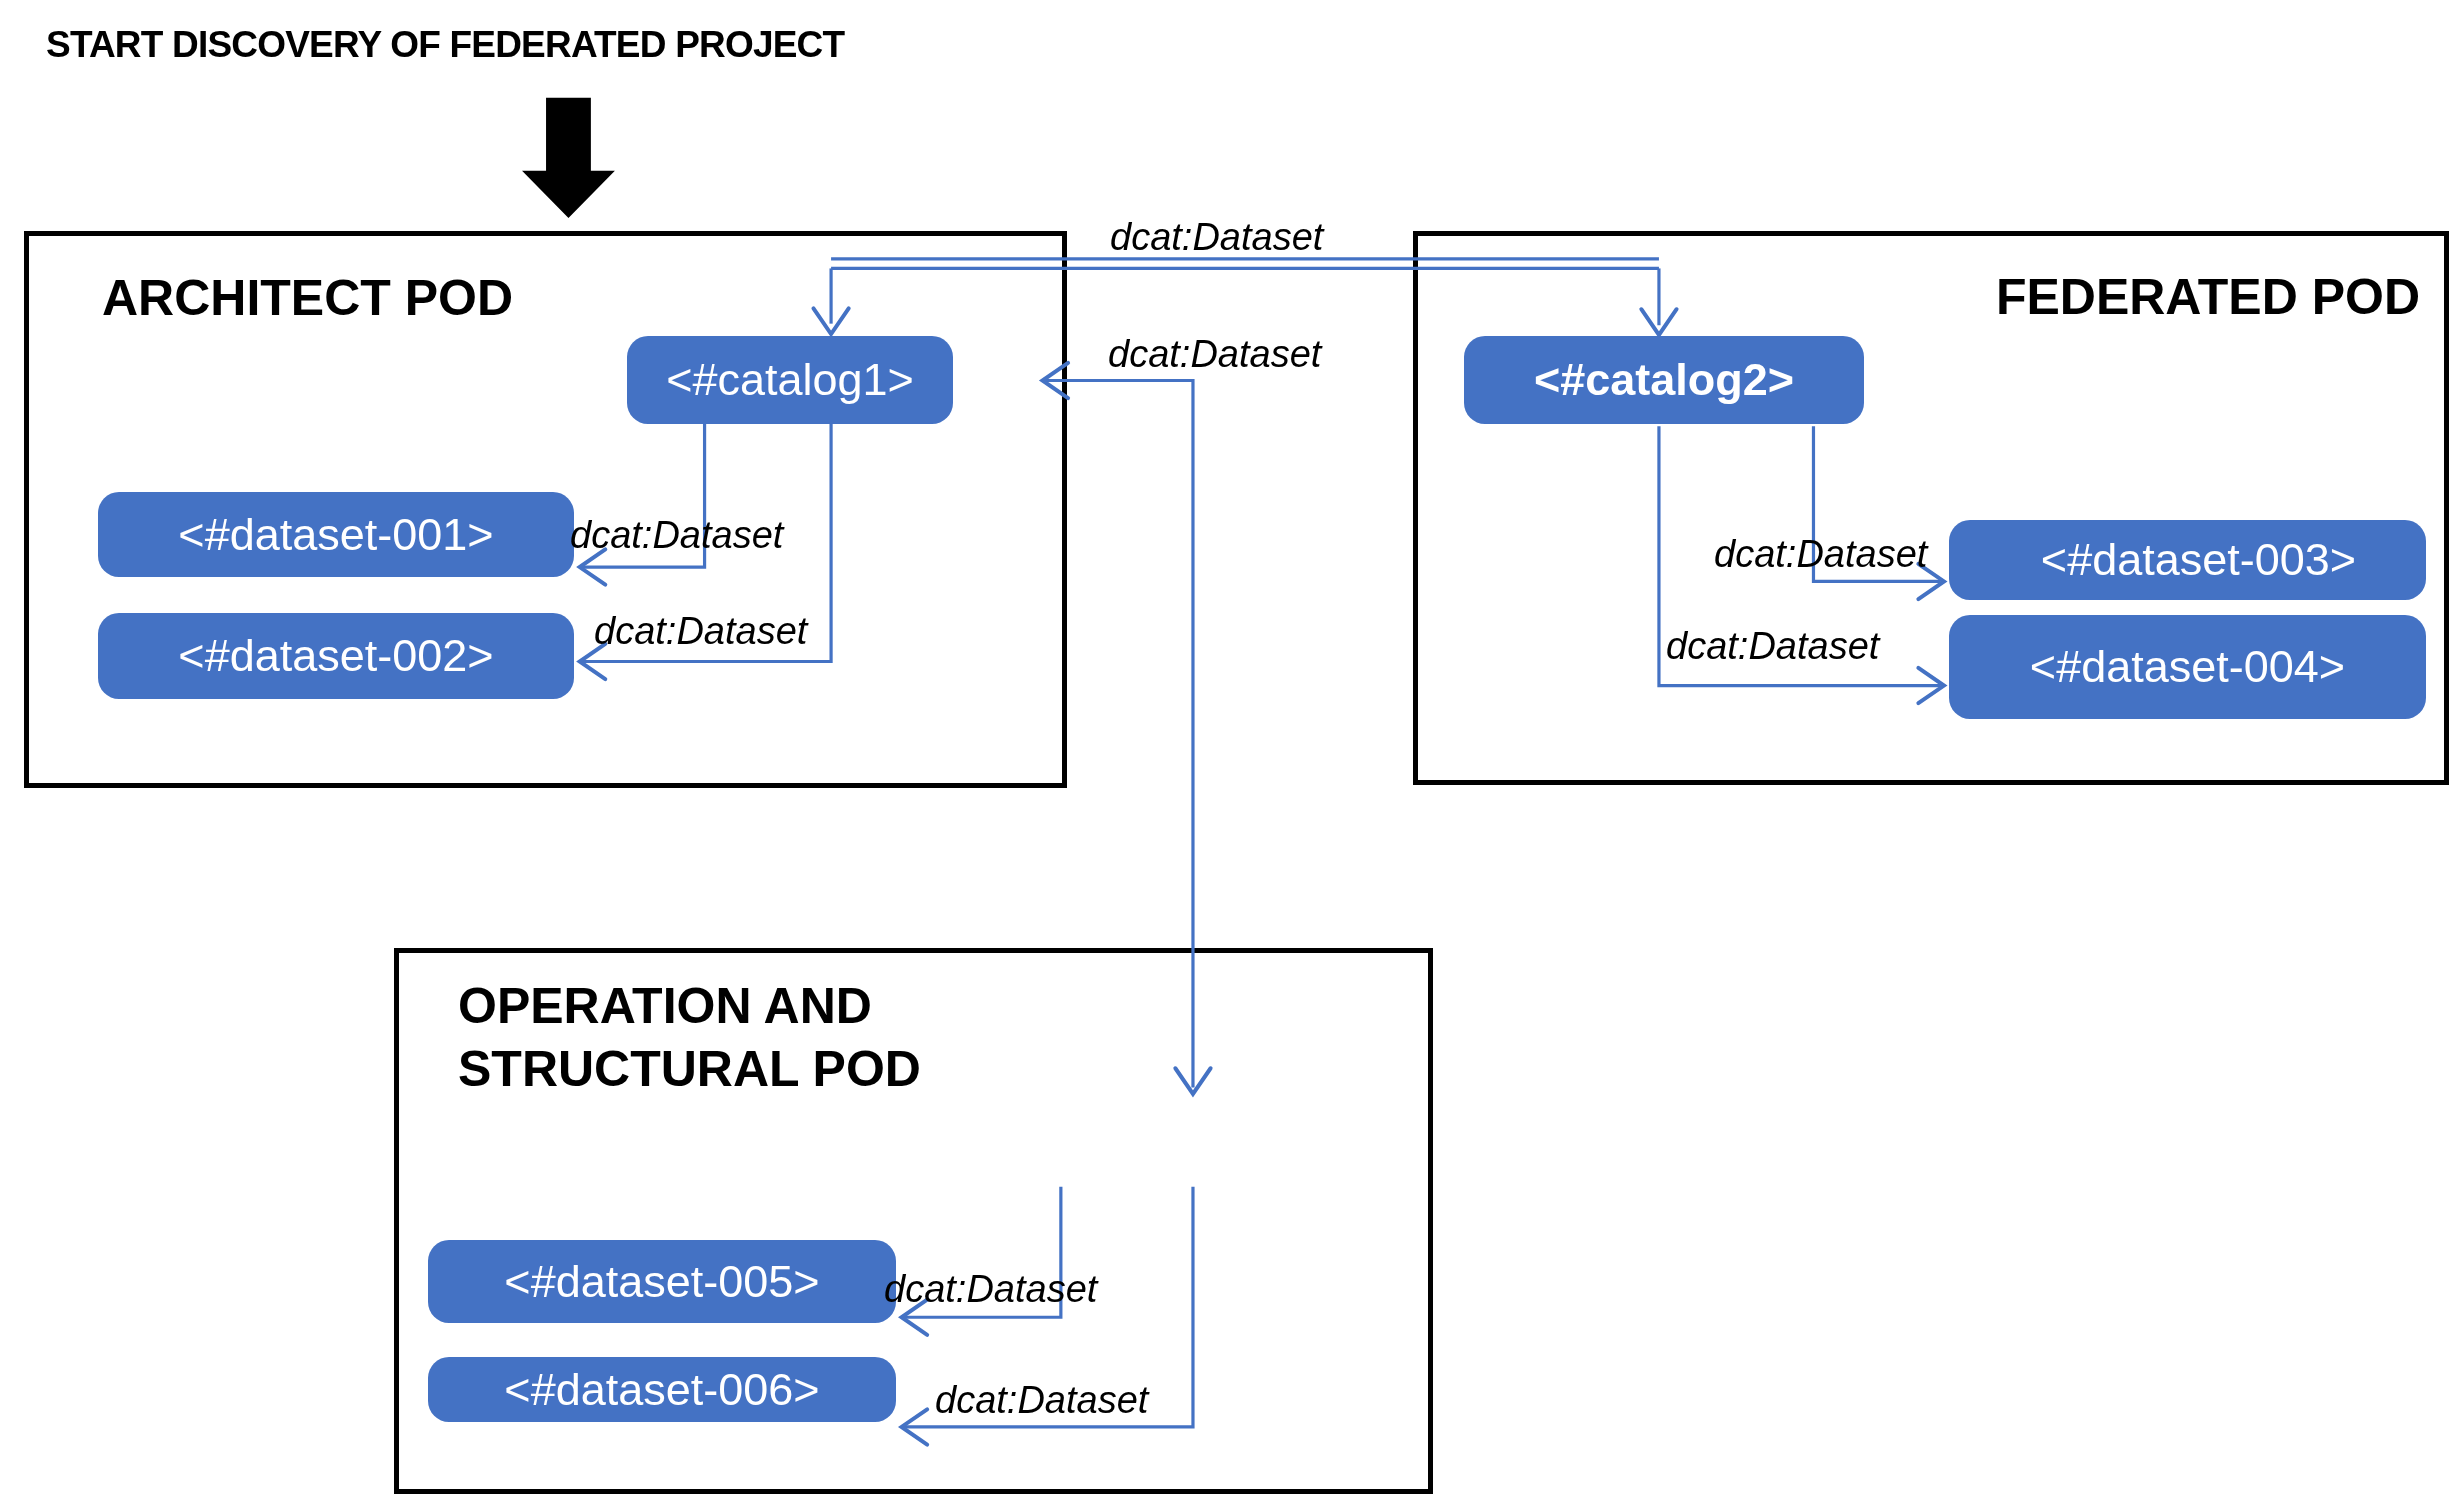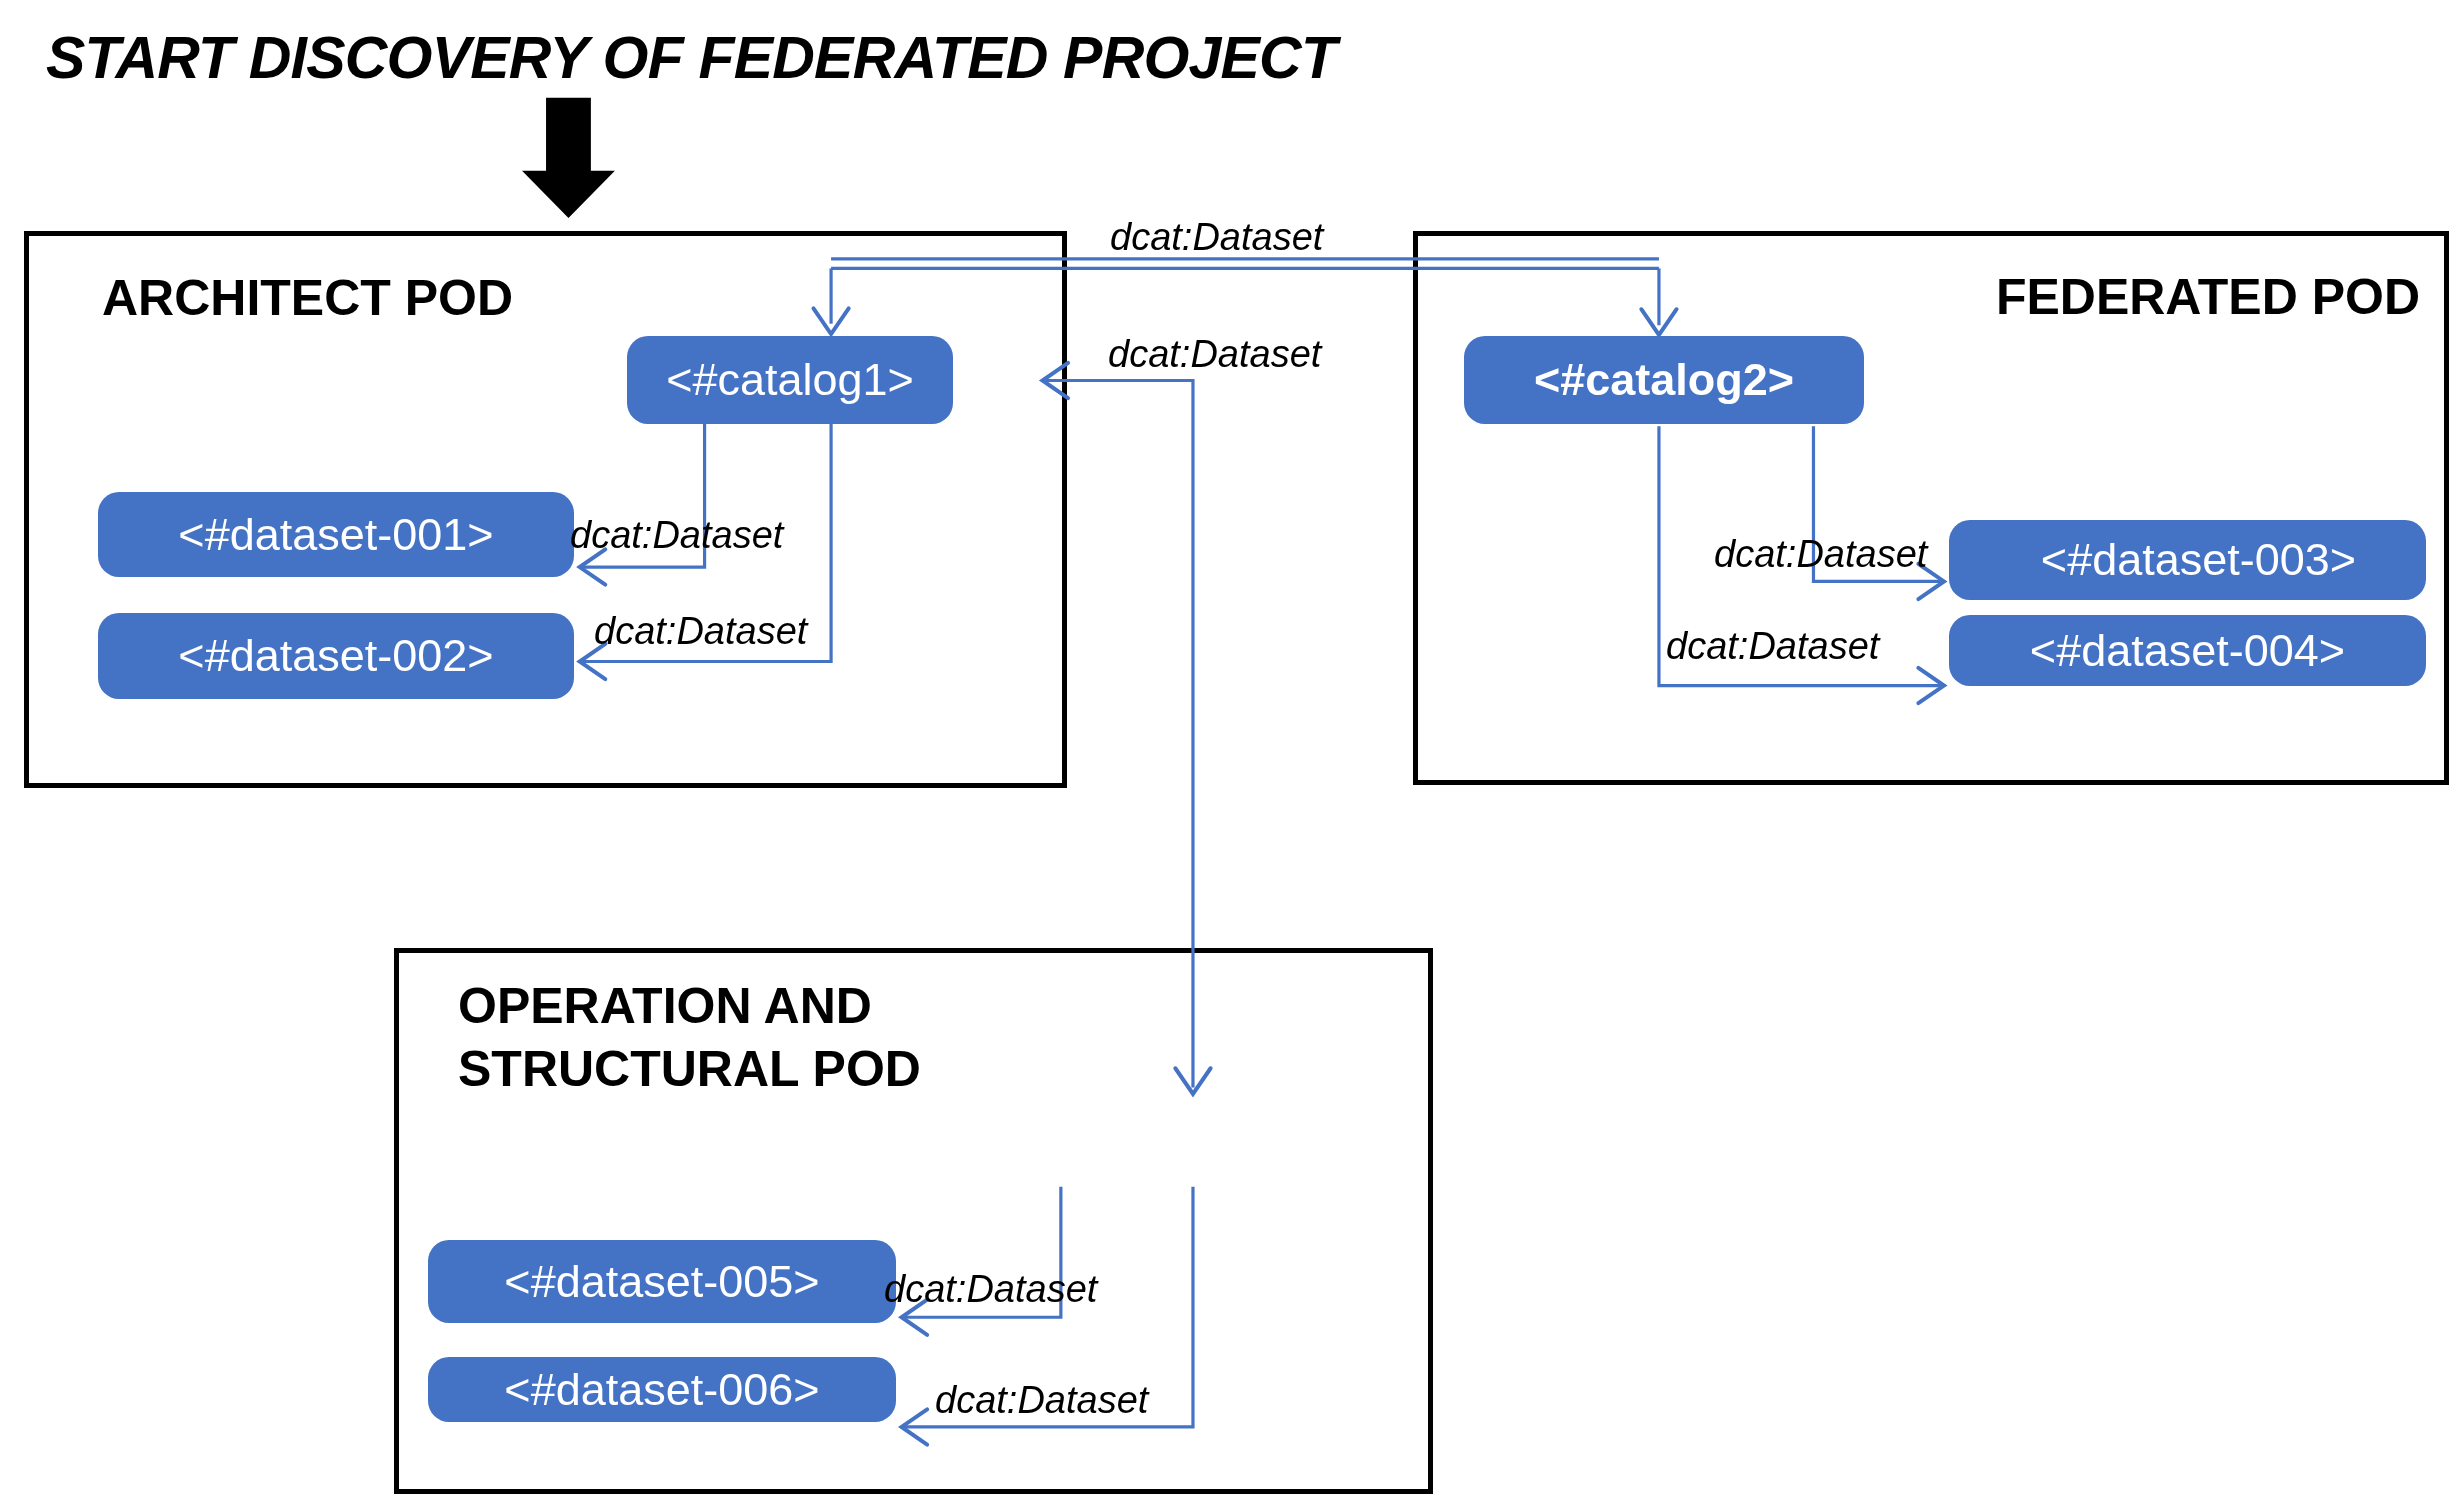--- a/index.html
+++ b/index.html
@@ -12,22 +12,22 @@
   }
   *{box-sizing:border-box;margin:0;padding:0;}
   html,body{background:var(--bg);}
   body{
     width:2462px;height:1512px;position:relative;overflow:hidden;
     font-family:"Liberation Sans","DejaVu Sans",sans-serif;
   }
   .canvas{position:absolute;inset:0;}
   .title{
     position:absolute;left:46px;top:24px;
-    font-size:59px;font-weight:bold;letter-spacing:-0.8px;color:var(--text-black);
-    white-space:nowrap;z-index:4;font-style:italic;
+    font-size:37px;font-weight:bold;letter-spacing:-0.8px;color:var(--text-black);
+    white-space:nowrap;z-index:4;
   }
   .pod{
     position:absolute;border:5.6px solid var(--pod-border);background:transparent;z-index:0;
   }
   .pod-label{
     position:absolute;font-size:50px;font-weight:bold;color:var(--text-black);
     line-height:1.25;white-space:nowrap;z-index:4;
   }
   .node{
     position:absolute;background:var(--node-fill);color:var(--node-text);
@@ -94,21 +94,21 @@
     <path class="edge" d="M 1490 1482 V 1782 H 1128"></path>
     <polyline class="chev" points="1158,1760 1126,1782 1158,1804"></polyline>
   </svg>
 
   <div class="node" style="left:627px;top:336px;width:326px;height:88px;">&lt;#catalog1&gt;</div>
   <div class="node" style="left:98px;top:492px;width:476px;height:85px;">&lt;#dataset-001&gt;</div>
   <div class="node" style="left:98px;top:613px;width:476px;height:86px;">&lt;#dataset-002&gt;</div>
 
   <div class="node" style="left:1464px;top:336px;width:400px;height:88px;font-weight:bold;">&lt;#catalog2&gt;</div>
   <div class="node" style="left:1949px;top:520px;width:477px;height:80px;padding-left:22px;">&lt;#dataset-003&gt;</div>
-  <div class="node" style="left:1949px;top:615px;width:477px;height:71px;text-align:right;">&lt;#dataset-004&gt;</div>
+  <div class="node" style="left:1949px;top:615px;width:477px;height:104px;text-align:right;">&lt;#dataset-004&gt;</div>
 
   <div class="node" style="left:428px;top:1240px;width:468px;height:83px;">&lt;#dataset-005&gt;</div>
   <div class="node" style="left:428px;top:1357px;width:468px;height:65px;">&lt;#dataset-006&gt;</div>
 
   <div class="edge-label" style="left:1110px;top:216px;">dcat:Dataset</div>
   <div class="edge-label" style="left:1108px;top:333px;">dcat:Dataset</div>
   <div class="edge-label" style="left:570px;top:514px;">dcat:Dataset</div>
   <div class="edge-label" style="left:594px;top:610px;">dcat:Dataset</div>
   <div class="edge-label" style="left:1714px;top:533px;">dcat:Dataset</div>
   <div class="edge-label" style="left:1666px;top:625px;">dcat:Dataset</div>

